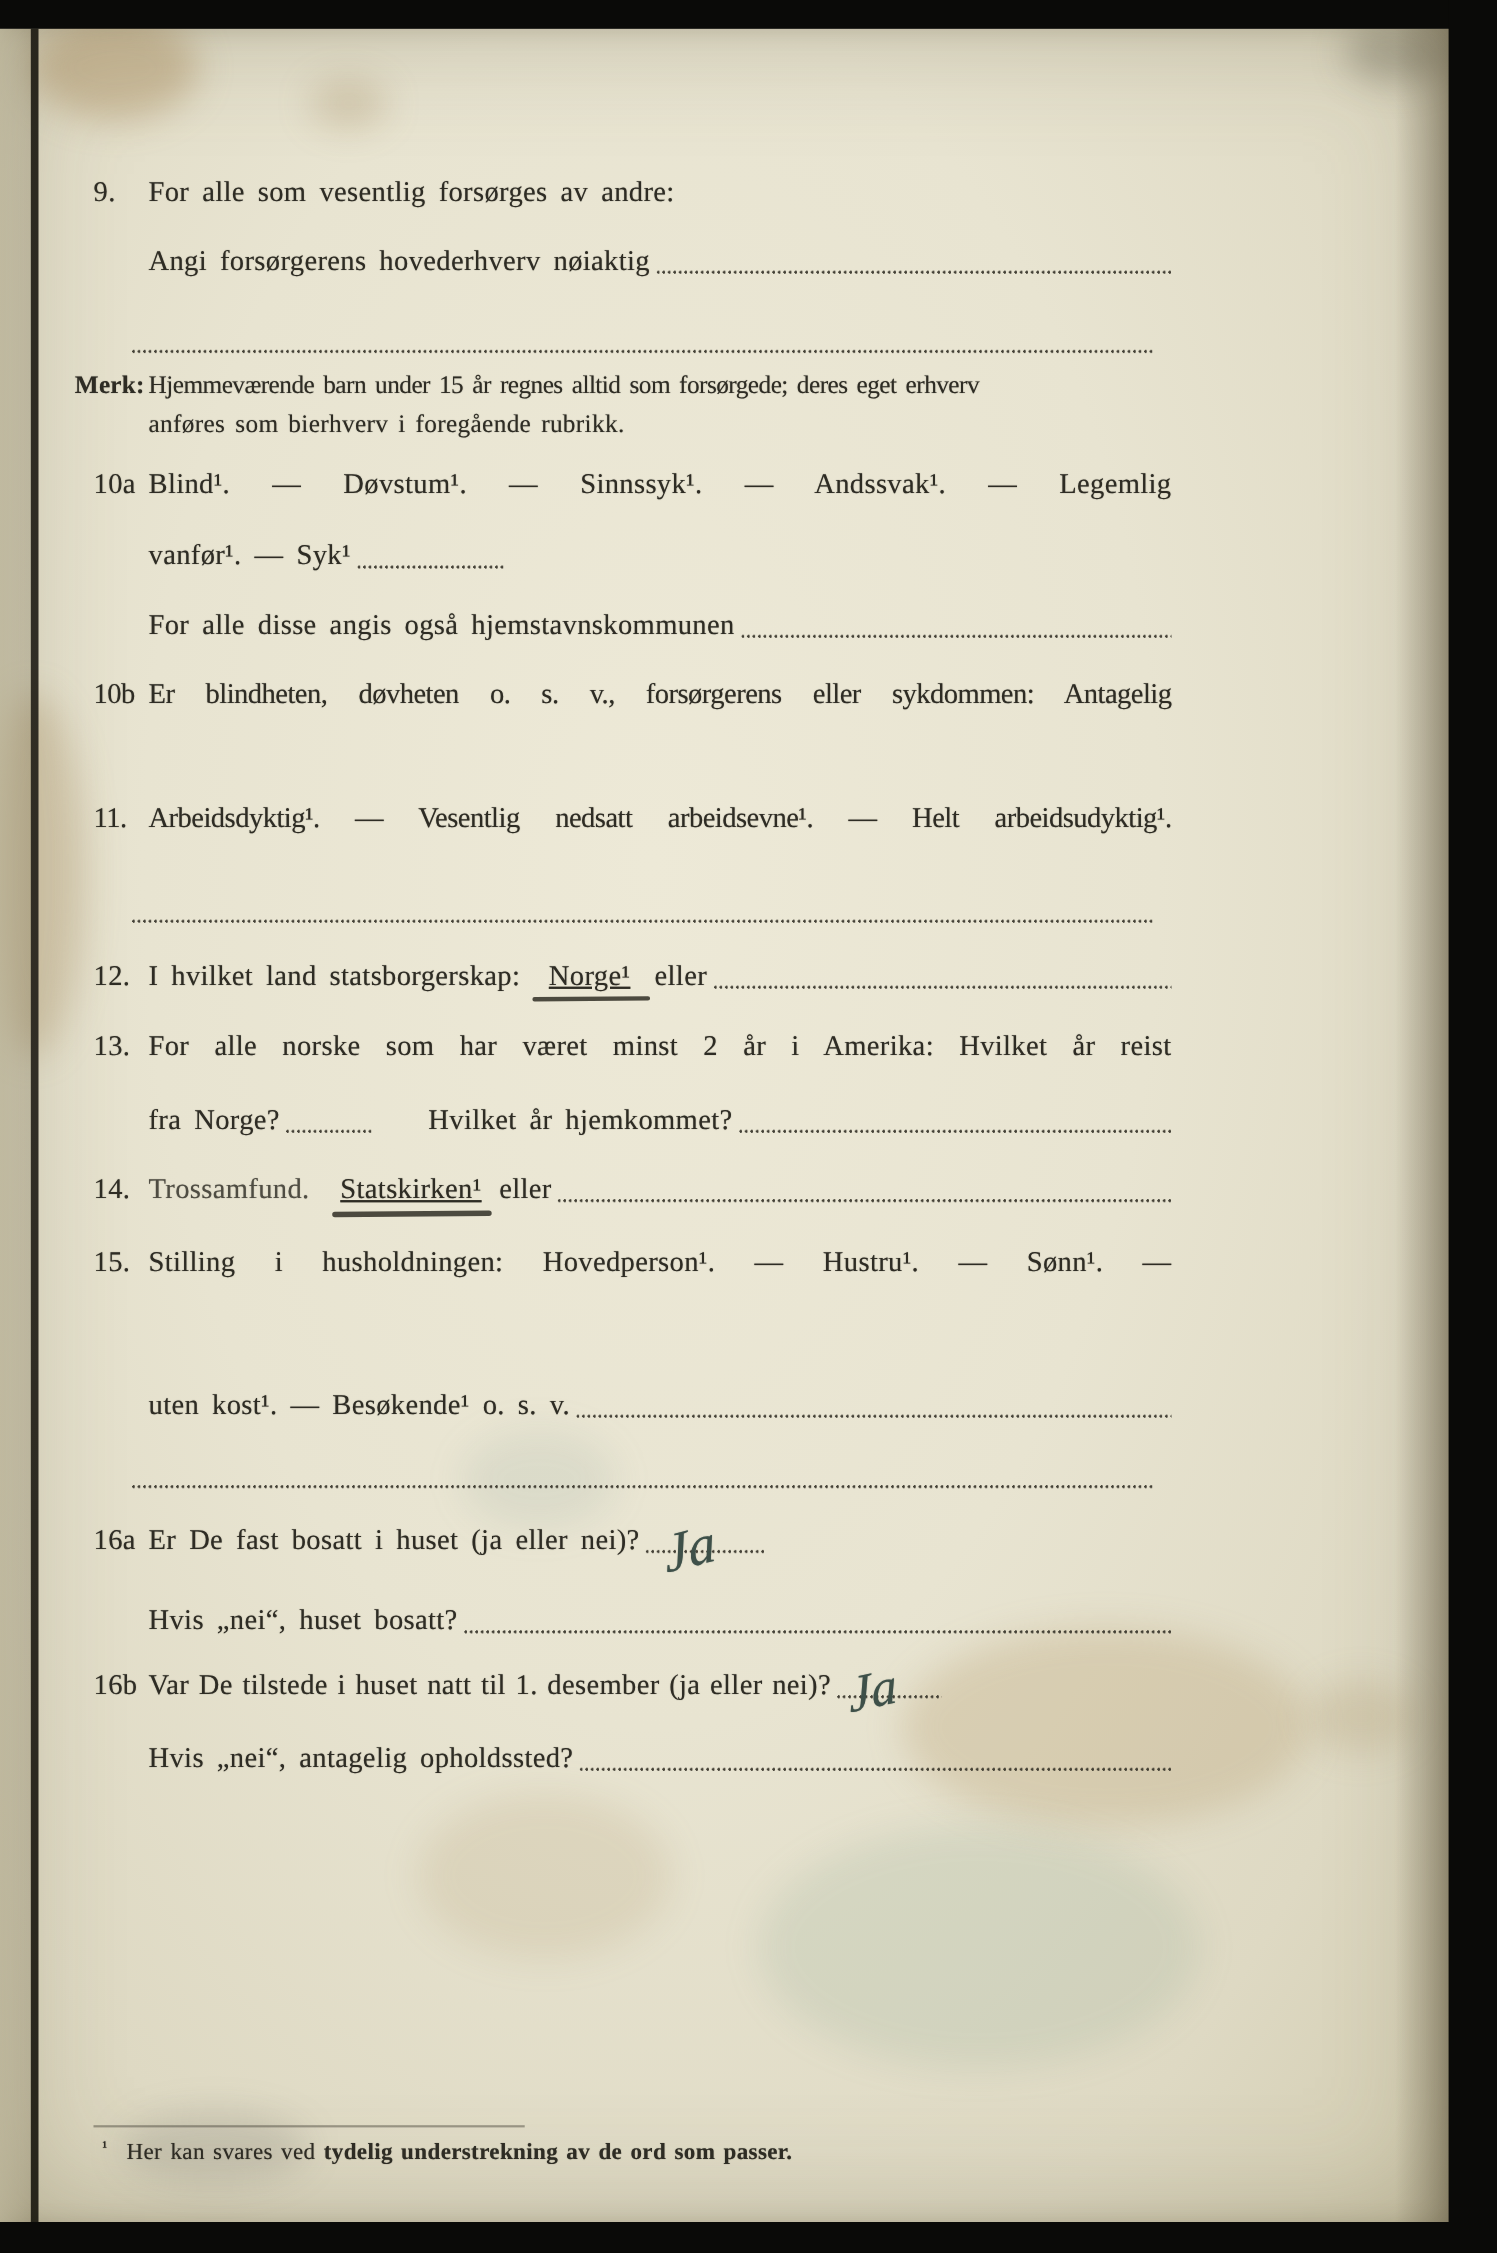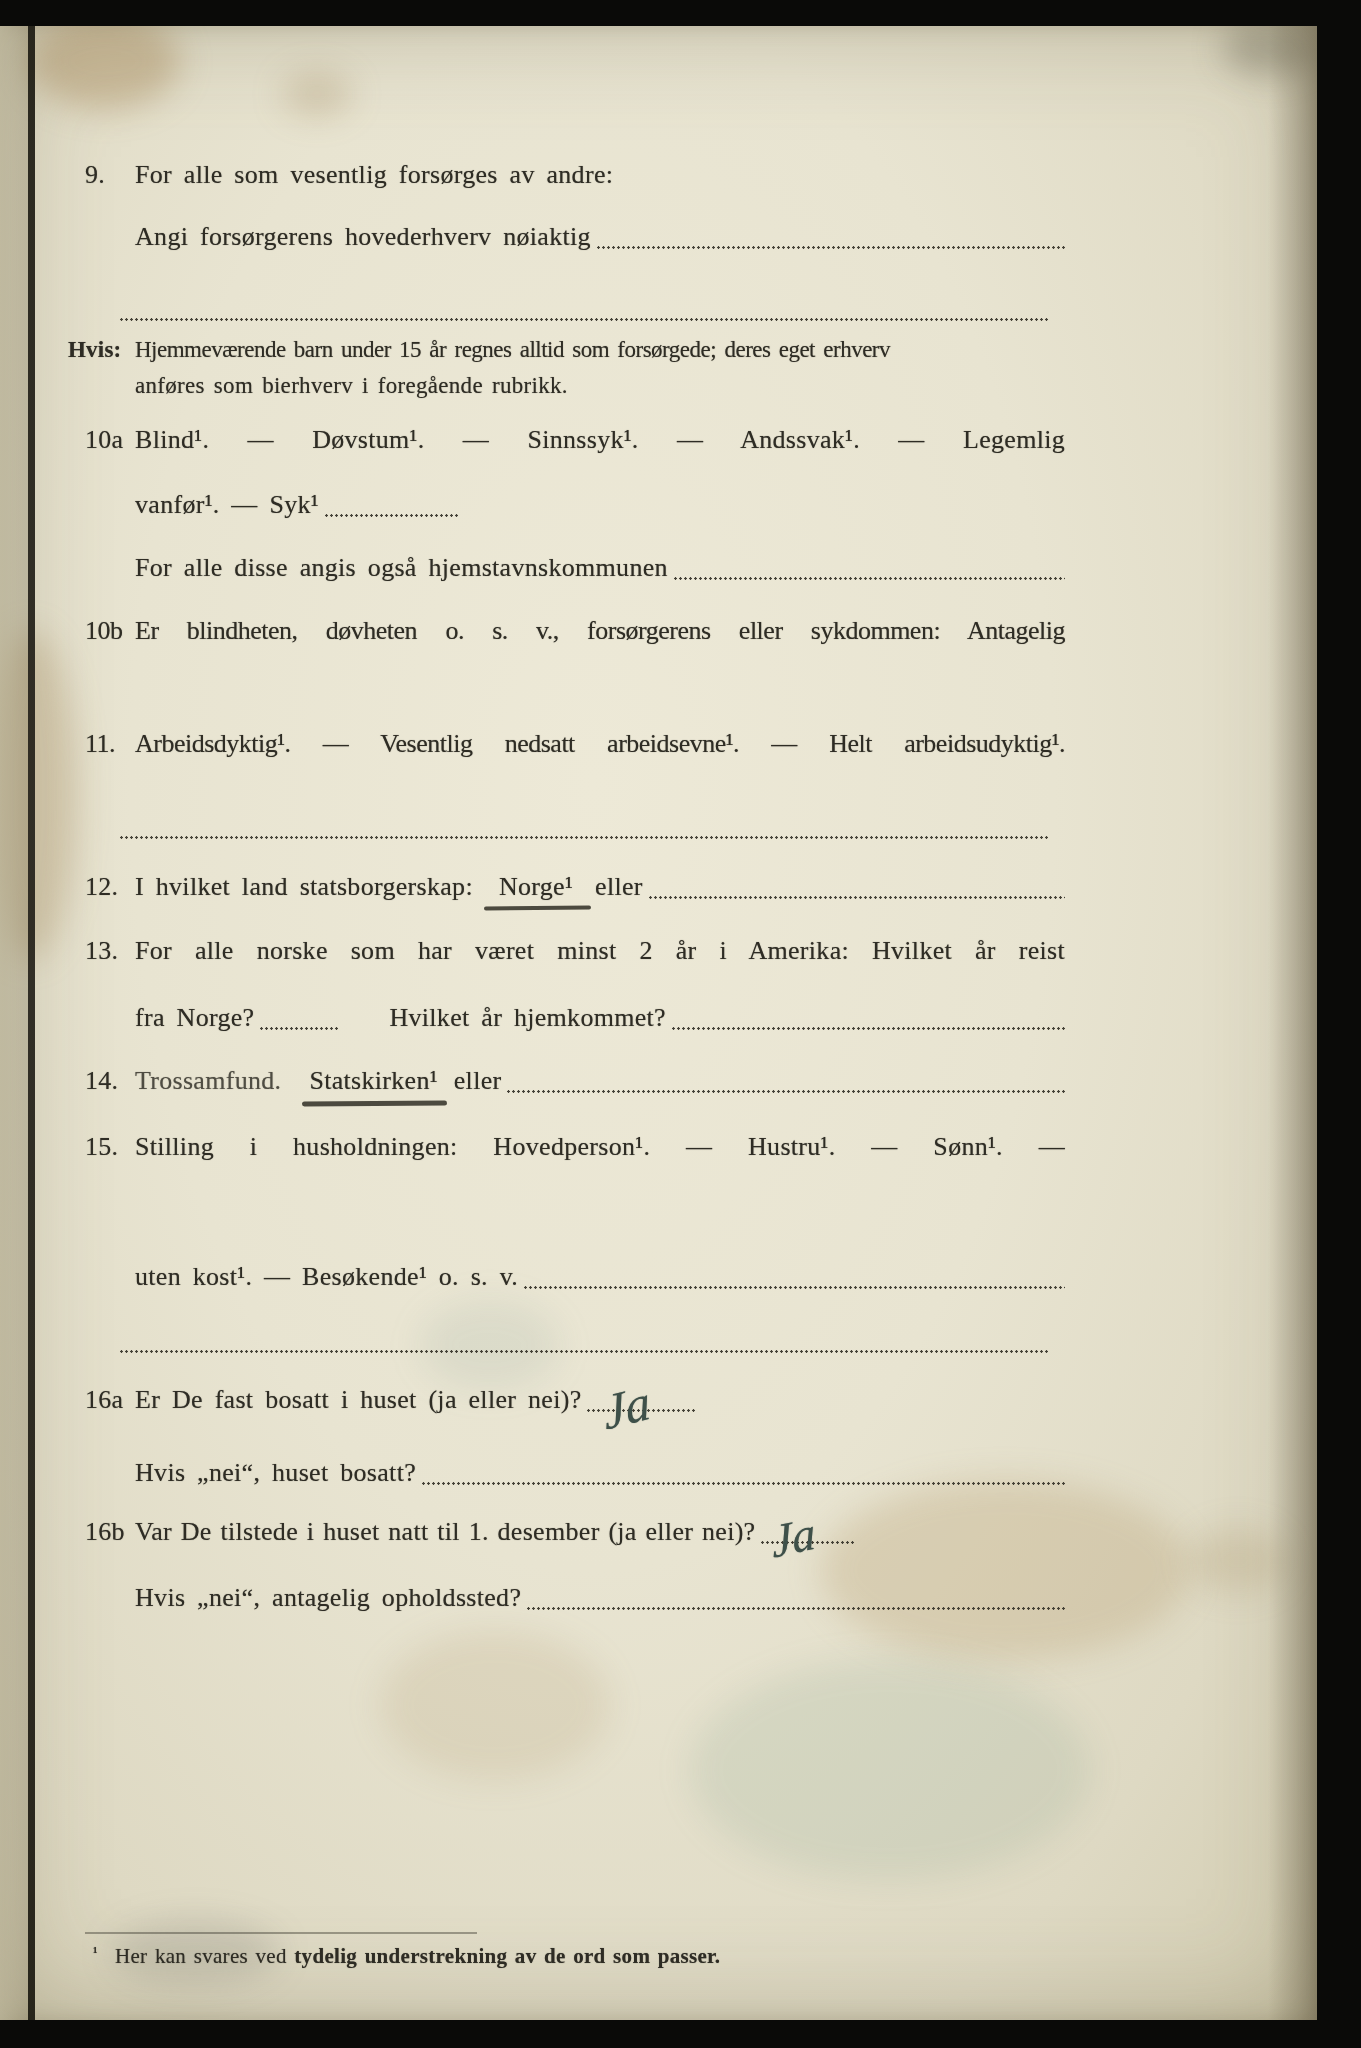--- a/index.html
+++ b/index.html
@@ -44,21 +44,21 @@
     background-size:5px 3px;background-repeat:repeat-x;
   }
   .leader-fixed{flex:0 0 auto;position:relative;overflow:visible;}
   .sep{
     position:absolute;left:120px;width:930px;height:3px;
     background-image:radial-gradient(circle at 1.5px 1.5px, rgba(55,52,42,.92) 1.15px, transparent 1.45px);
     background-size:5px 3px;background-repeat:repeat-x;
   }
   .merk-row{font-size:23px;line-height:34px;word-spacing:3px;}
   .merk-label{position:absolute;left:-17px;top:0;font-weight:700;letter-spacing:.2px;}
-  .u-hand{position:relative;display:inline-block;}
+  .u-hand{position:relative;display:inline-block;text-decoration:underline;}
   .hand-line{position:absolute;left:-7px;right:-10px;bottom:-4px;height:4px;
     background:rgba(48,46,37,.85);border-radius:3px;transform:rotate(-.45deg);}
   .hand-line.thick{height:5px;bottom:-6px;}
   .ja{
     position:absolute;font-style:italic;font-weight:400;font-size:50px;line-height:50px;
     color:#3e5049;transform:rotate(-14deg) skewX(-7deg);
     text-shadow:0 0 1px rgba(62,80,73,.6);white-space:nowrap;
   }
   .faded{opacity:.82;}
   .fn-rule{position:absolute;left:85px;width:392px;height:2px;background:rgba(55,52,44,.42);}
@@ -99,21 +99,21 @@
     <span>For alle som vesentlig forsørges av andre:</span>
   </div>
   <div class="row flexrow" style="top:218px">
     <span>Angi forsørgerens hovederhverv nøiaktig</span>
     <i class="leader"></i>
   </div>
 
   <div class="sep" style="top:318px"></div>
 
   <div class="row merk-row tight" style="top:333px">
-    <span class="merk-label">Hvis:</span>
+    <span class="merk-label">Merk:</span>
     <span>Hjemmeværende barn under 15 år regnes alltid som forsørgede; deres eget erhverv</span>
   </div>
   <div class="row merk-row" style="top:369px">
     <span>anføres som bierhverv i foregående rubrikk.</span>
   </div>
 
   <div class="row spread" style="top:421px">
     <span class="num">10a</span>
     <span>Blind¹. — Døvstum¹. — Sinnssyk¹. — Andssvak¹. — Legemlig</span>
   </div>

